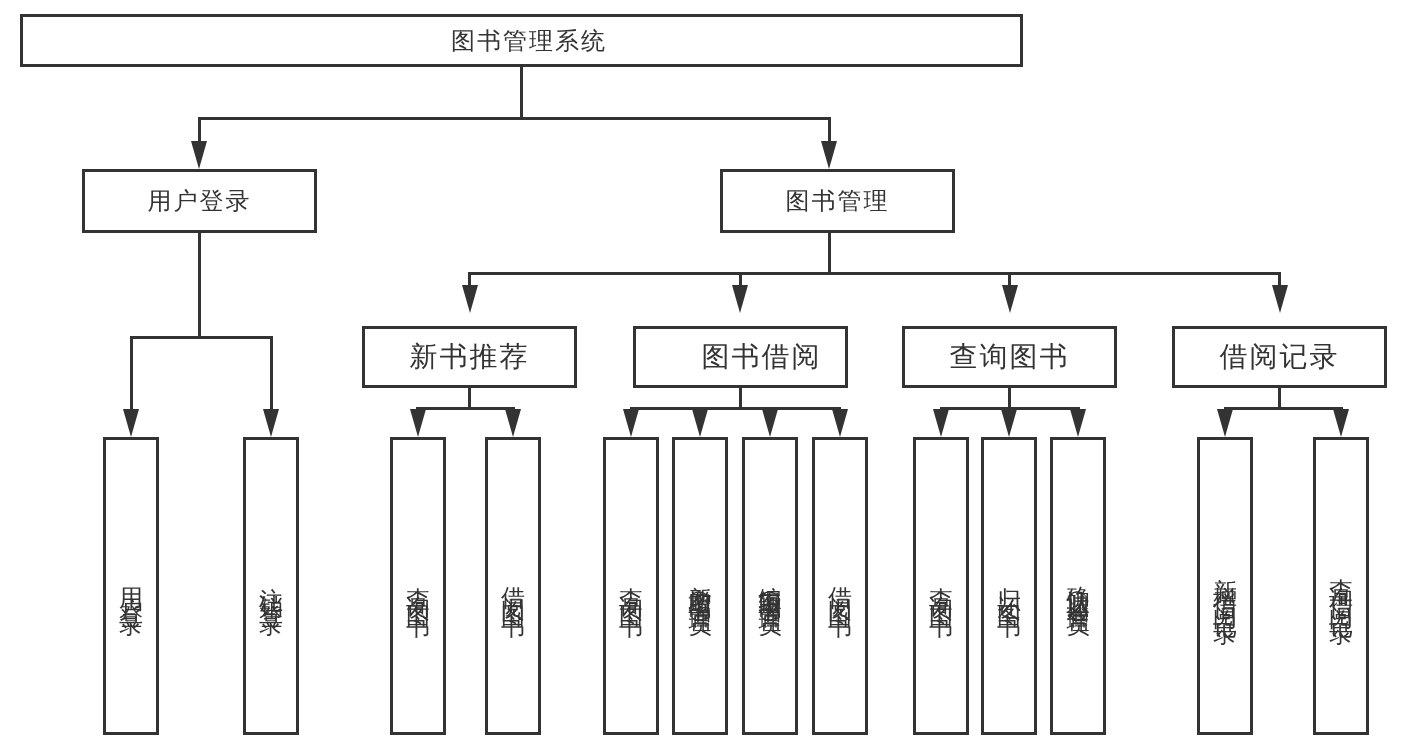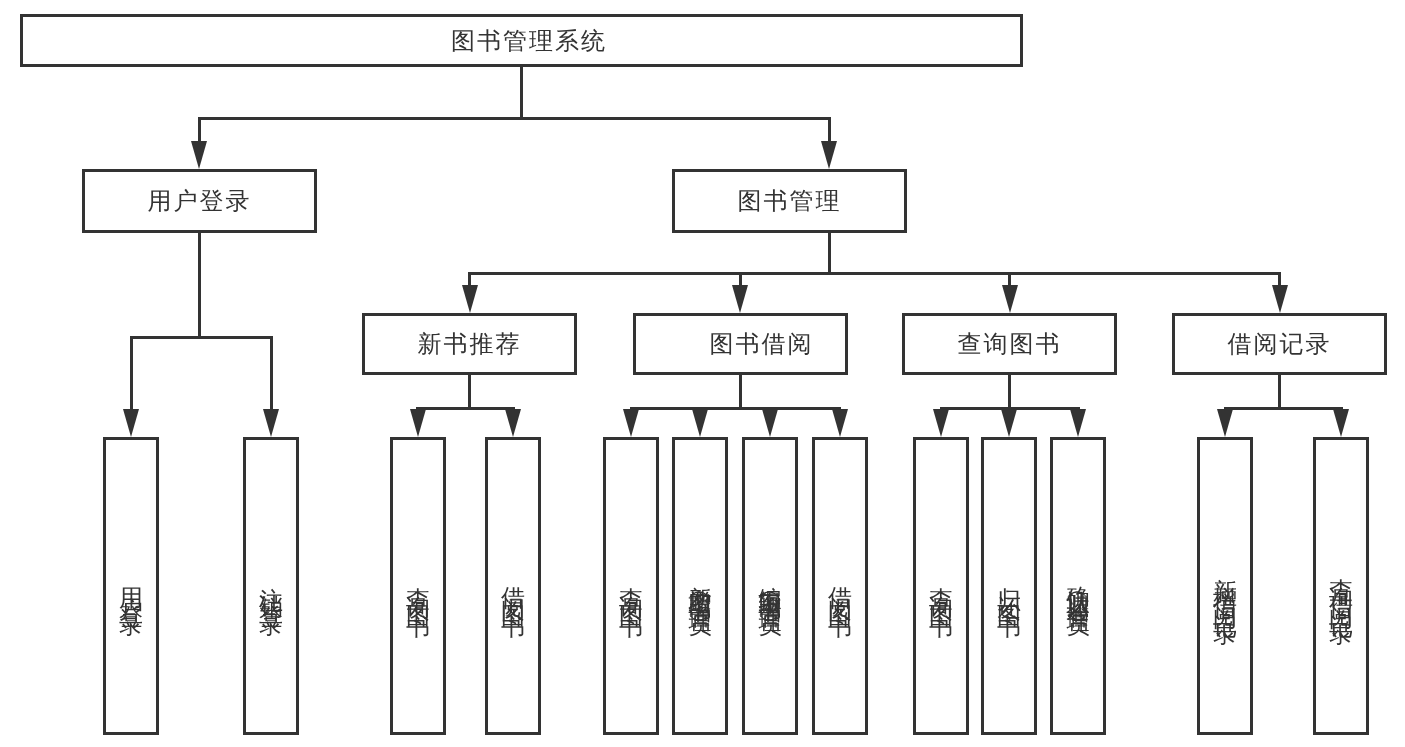--- a/index.html
+++ b/index.html
@@ -25,22 +25,22 @@
   }
   .box.root {
     left: 20px; top: 14px; width: 1003px; height: 53px;
     font-size: 24px; letter-spacing: 2px; padding-left: 15px;
   }
   .box.lv2 {
     top: 169px; width: 235px; height: 64px;
     font-size: 24px; letter-spacing: 2px;
   }
   .box.lv3 {
-    top: 313px; width: 215px; height: 62px;
-    font-size: 24px; letter-spacing: 2px;
+    top: 326px; width: 215px; height: 62px;
+    font-size: 28px; letter-spacing: 2px;
   }
   .box.leaf {
     top: 437px; width: 56px; height: 298px;
     font-size: 24px;
   }
   .box.leaf span {
     writing-mode: vertical-rl;
     text-orientation: mixed;
     letter-spacing: 9px;
     line-height: 1;
@@ -125,21 +125,21 @@
   <div class="arrow" style="left:1217px; top:409px;"></div>
   <div class="arrow" style="left:1333px; top:409px;"></div>
 
   <div class="box root">
     <span>图书管理系统</span>
   </div>
 
   <div class="box lv2" style="left:82px;">
     <span>用户登录</span>
   </div>
-  <div class="box lv2" style="left:672px;">
+  <div class="box lv2" style="left:720px;">
     <span>图书管理</span>
   </div>
 
   <div class="box lv3" style="left:362px;">
     <span>新书推荐</span>
   </div>
   <div class="box lv3" style="left:633px;padding-left:42px;">
     <span>图书借阅</span>
   </div>
   <div class="box lv3" style="left:902px;">

